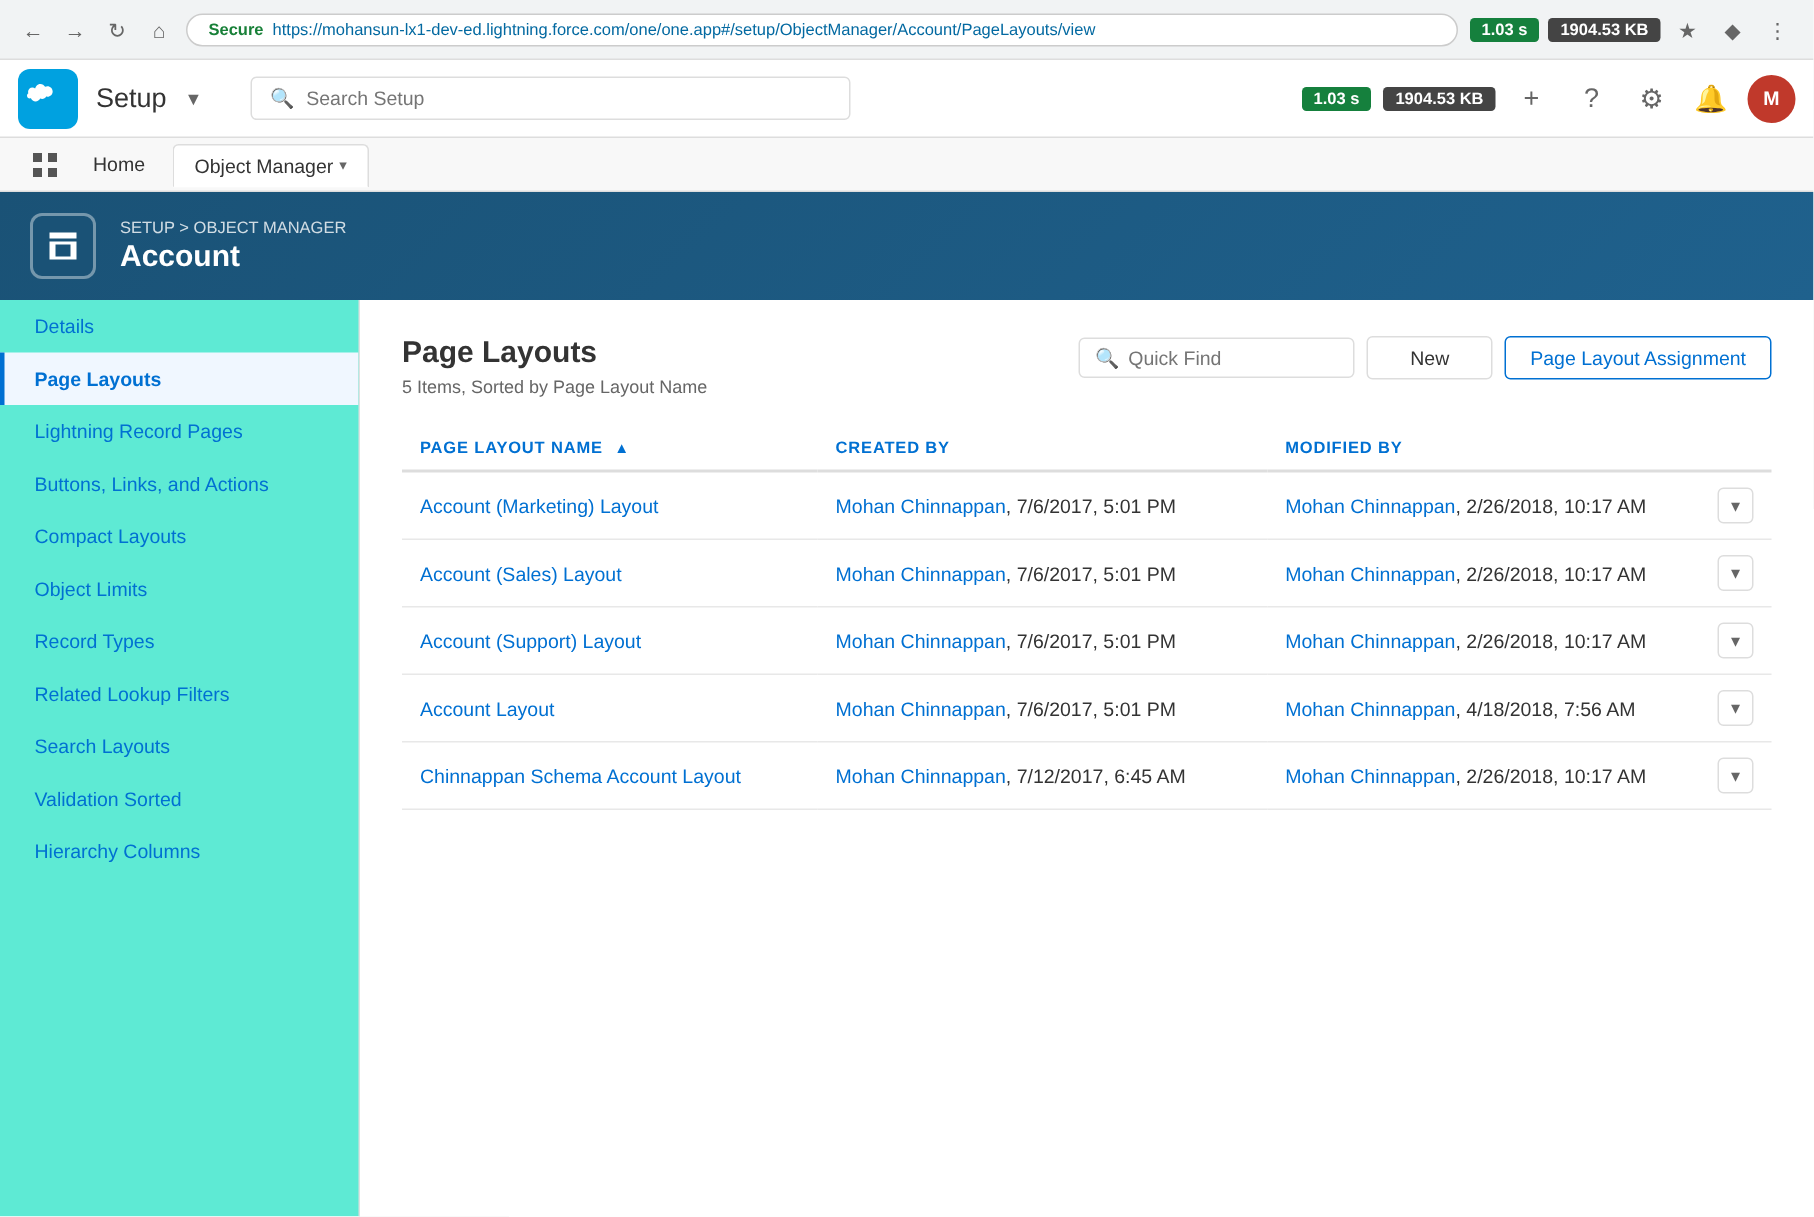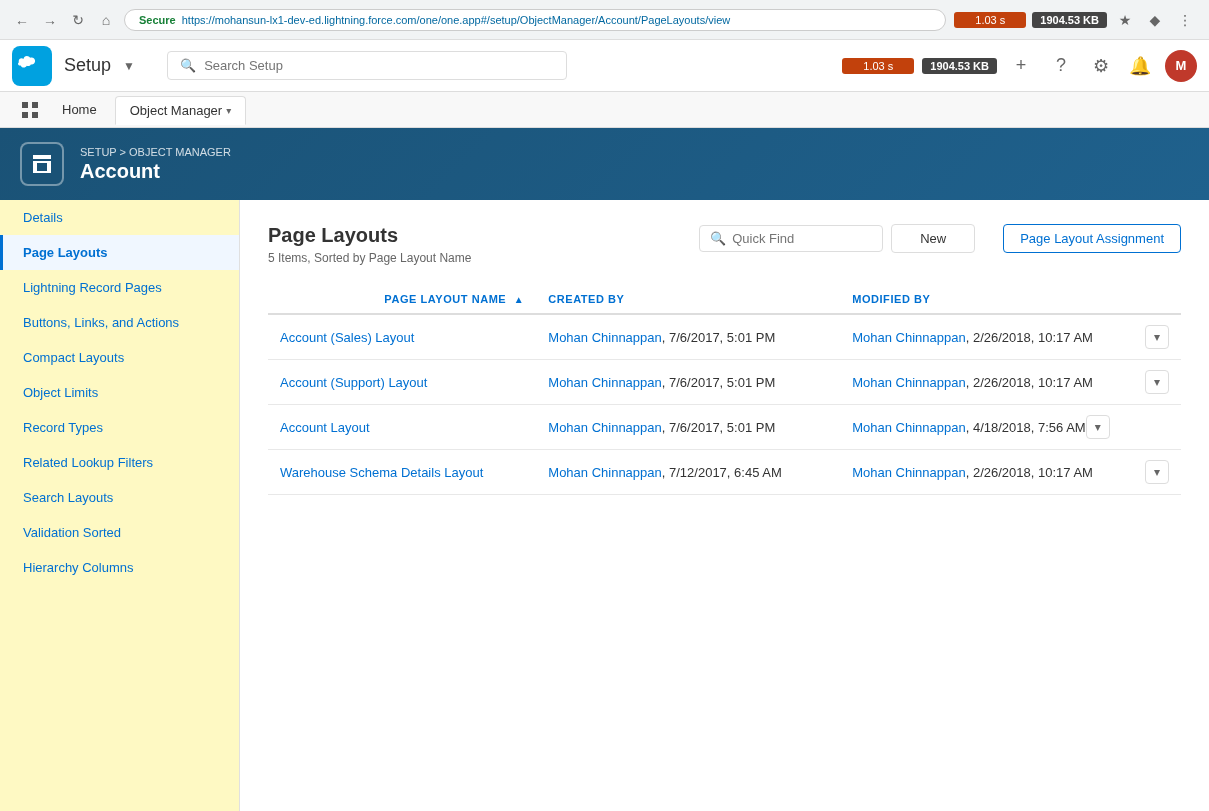--- a/index.html
+++ b/index.html
@@ -43,22 +43,22 @@
     .sf-logo svg { width: 28px; height: 28px; fill: white; }
     .sf-app-name { font-size: 18px; font-weight: 300; color: #333; cursor: pointer; }
     .sf-search-bar {
       flex: 1; max-width: 400px; margin: 0 20px;
       background: #fff; border: 1px solid #ddd; border-radius: 4px;
       display: flex; align-items: center; padding: 6px 12px; gap: 8px;
     }
     .sf-search-input { border: none; outline: none; width: 100%; font-size: 13px; color: #333; }
     .sf-header-right { margin-left: auto; display: flex; align-items: center; gap: 8px; }
     .perf-badge {
-      background: #c2410c; color: #fff; font-size: 11px; padding: 2px 21px;
-      border-radius: 3px; font-weight: 400;
+      background: #15803d; color: #fff; font-size: 11px; padding: 2px 8px;
+      border-radius: 3px; font-weight: 700;
     }
     .size-badge {
       background: #444; color: #fff; font-size: 11px; padding: 2px 8px;
       border-radius: 3px; font-weight: 600;
     }
     .header-icon-btn { width: 32px; height: 32px; border: none; background: transparent; cursor: pointer; color: #666; font-size: 18px; display: flex; align-items: center; justify-content: center; border-radius: 50%; }
     .avatar { width: 32px; height: 32px; border-radius: 50%; background: #c0392b; display: flex; align-items: center; justify-content: center; color: white; font-weight: bold; font-size: 13px; cursor: pointer; }
 
     
     .sf-nav {
@@ -99,21 +99,21 @@
       border-radius: 8px; display: flex; align-items: center; justify-content: center;
     }
     .object-icon svg { fill: white; width: 24px; height: 24px; }
     .object-breadcrumb { color: rgba(255,255,255,0.8); font-size: 11px; }
     .object-breadcrumb a { color: rgba(255,255,255,0.8); text-decoration: none; }
     .object-title { color: #fff; font-size: 20px; font-weight: 600; margin-top: 2px; }
 
     
     .sidebar {
       width: 240px;
-      background: #fef9c3;
+      background: #5eead4;
       border-right: 1px solid #e0e0e0;
       overflow-y: auto;
       flex-shrink: 0;
     }
     .sidebar-item {
       padding: 10px 20px;
       font-size: 13px;
       color: #0070d2;
       cursor: pointer;
       border-left: 3px solid transparent;
@@ -146,32 +146,32 @@
       border: 1px solid #ddd; border-radius: 4px; padding: 5px 10px;
       background: #fff; min-width: 180px;
     }
     .quick-find-input { border: none; outline: none; font-size: 13px; color: #333; width: 140px; }
     .btn-neutral {
       padding: 6px 28px; border: 1px solid #ddd; border-radius: 4px;
       background: #fff; color: #333; font-size: 13px; cursor: pointer; font-weight: 500;
     }
     .btn-brand {
       padding: 6px 16px; border: 1px solid #0070d2; border-radius: 4px;
-      background: #fff; color: #0070d2; font-size: 13px; cursor: pointer; font-weight: 500; margin-left: 20px;
+      background: #fff; color: #0070d2; font-size: 13px; cursor: pointer; font-weight: 500;
     }
 
     
     .data-table { width: 100%; border-collapse: collapse; }
     .data-table thead tr { border-bottom: 2px solid #ddd; }
     .data-table th {
       text-align: left; padding: 8px 12px; font-size: 11px; font-weight: 700;
       color: #0070d2; letter-spacing: 0.05em; text-transform: uppercase;
       cursor: pointer; white-space: nowrap;
     }
-    .data-table th.sortable { color: #0070d2; text-align: right; }
+    .data-table th.sortable { color: #0070d2; }
     .data-table th .sort-icon { margin-left: 4px; font-size: 10px; }
     .data-table tbody tr { border-bottom: 1px solid #e8e8e8; }
     .data-table td { padding: 10px 12px; font-size: 13px; color: #333; vertical-align: middle; }
     .table-link { color: #0070d2; text-decoration: none; }
     .table-author { color: #0070d2; }
     .table-date { color: #333; }
     .row-action-btn {
       float: right; width: 24px; height: 24px; border: 1px solid #ddd; border-radius: 4px;
       background: #fff; cursor: pointer; display: flex; align-items: center; justify-content: center;
       font-size: 12px; color: #666;
@@ -296,46 +296,54 @@
           </th>
           <th>
             <span>CREATED BY</span>
           </th>
           <th>
             <span>MODIFIED BY</span>
           </th>
         </tr>
       </thead>
       <tbody id="table-body">
+      <tr>
+            <td><a class="table-link" href="#">Account (Marketing) Layout</a></td>
+            <td><span class="table-author" style="cursor: pointer;">Mohan Chinnappan</span><span class="table-date">, 7/6/2017, 5:01 PM</span></td>
+            <td style="display: flex; align-items: center; justify-content: space-between;">
+              <div><span class="table-author" style="cursor: pointer;">Mohan Chinnappan</span><span class="table-date">, 2/26/2018, 10:17 AM</span></div>
+              <button class="row-action-btn">▾</button>
+            </td>
+          </tr>
           <tr>
             <td><a class="table-link" href="#">Account (Sales) Layout</a></td>
             <td><span class="table-author" style="cursor: pointer;">Mohan Chinnappan</span><span class="table-date">, 7/6/2017, 5:01 PM</span></td>
             <td style="display: flex; align-items: center; justify-content: space-between;">
               <div><span class="table-author" style="cursor: pointer;">Mohan Chinnappan</span><span class="table-date">, 2/26/2018, 10:17 AM</span></div>
               <button class="row-action-btn">▾</button>
             </td>
           </tr>
           <tr>
             <td><a class="table-link" href="#">Account (Support) Layout</a></td>
             <td><span class="table-author" style="cursor: pointer;">Mohan Chinnappan</span><span class="table-date">, 7/6/2017, 5:01 PM</span></td>
             <td style="display: flex; align-items: center; justify-content: space-between;">
               <div><span class="table-author" style="cursor: pointer;">Mohan Chinnappan</span><span class="table-date">, 2/26/2018, 10:17 AM</span></div>
               <button class="row-action-btn">▾</button>
             </td>
           </tr>
           <tr>
             <td><a class="table-link" href="#">Account Layout</a></td>
             <td><span class="table-author" style="cursor: pointer;">Mohan Chinnappan</span><span class="table-date">, 7/6/2017, 5:01 PM</span></td>
-            <td style="display: flex; align-items: center; justify-content: flex-start;">
+            <td style="display: flex; align-items: center; justify-content: space-between;">
               <div><span class="table-author" style="cursor: pointer;">Mohan Chinnappan</span><span class="table-date">, 4/18/2018, 7:56 AM</span></div>
               <button class="row-action-btn">▾</button>
             </td>
           </tr>
           <tr>
-            <td><a class="table-link" href="#">Warehouse Schema Details Layout</a></td>
+            <td><a class="table-link" href="#">Chinnappan Schema Account Layout</a></td>
             <td><span class="table-author" style="cursor: pointer;">Mohan Chinnappan</span><span class="table-date">, 7/12/2017, 6:45 AM</span></td>
             <td style="display: flex; align-items: center; justify-content: space-between;">
               <div><span class="table-author" style="cursor: pointer;">Mohan Chinnappan</span><span class="table-date">, 2/26/2018, 10:17 AM</span></div>
               <button class="row-action-btn">▾</button>
             </td>
           </tr>
         </tbody>
     </table>
   </div>
 </div>

